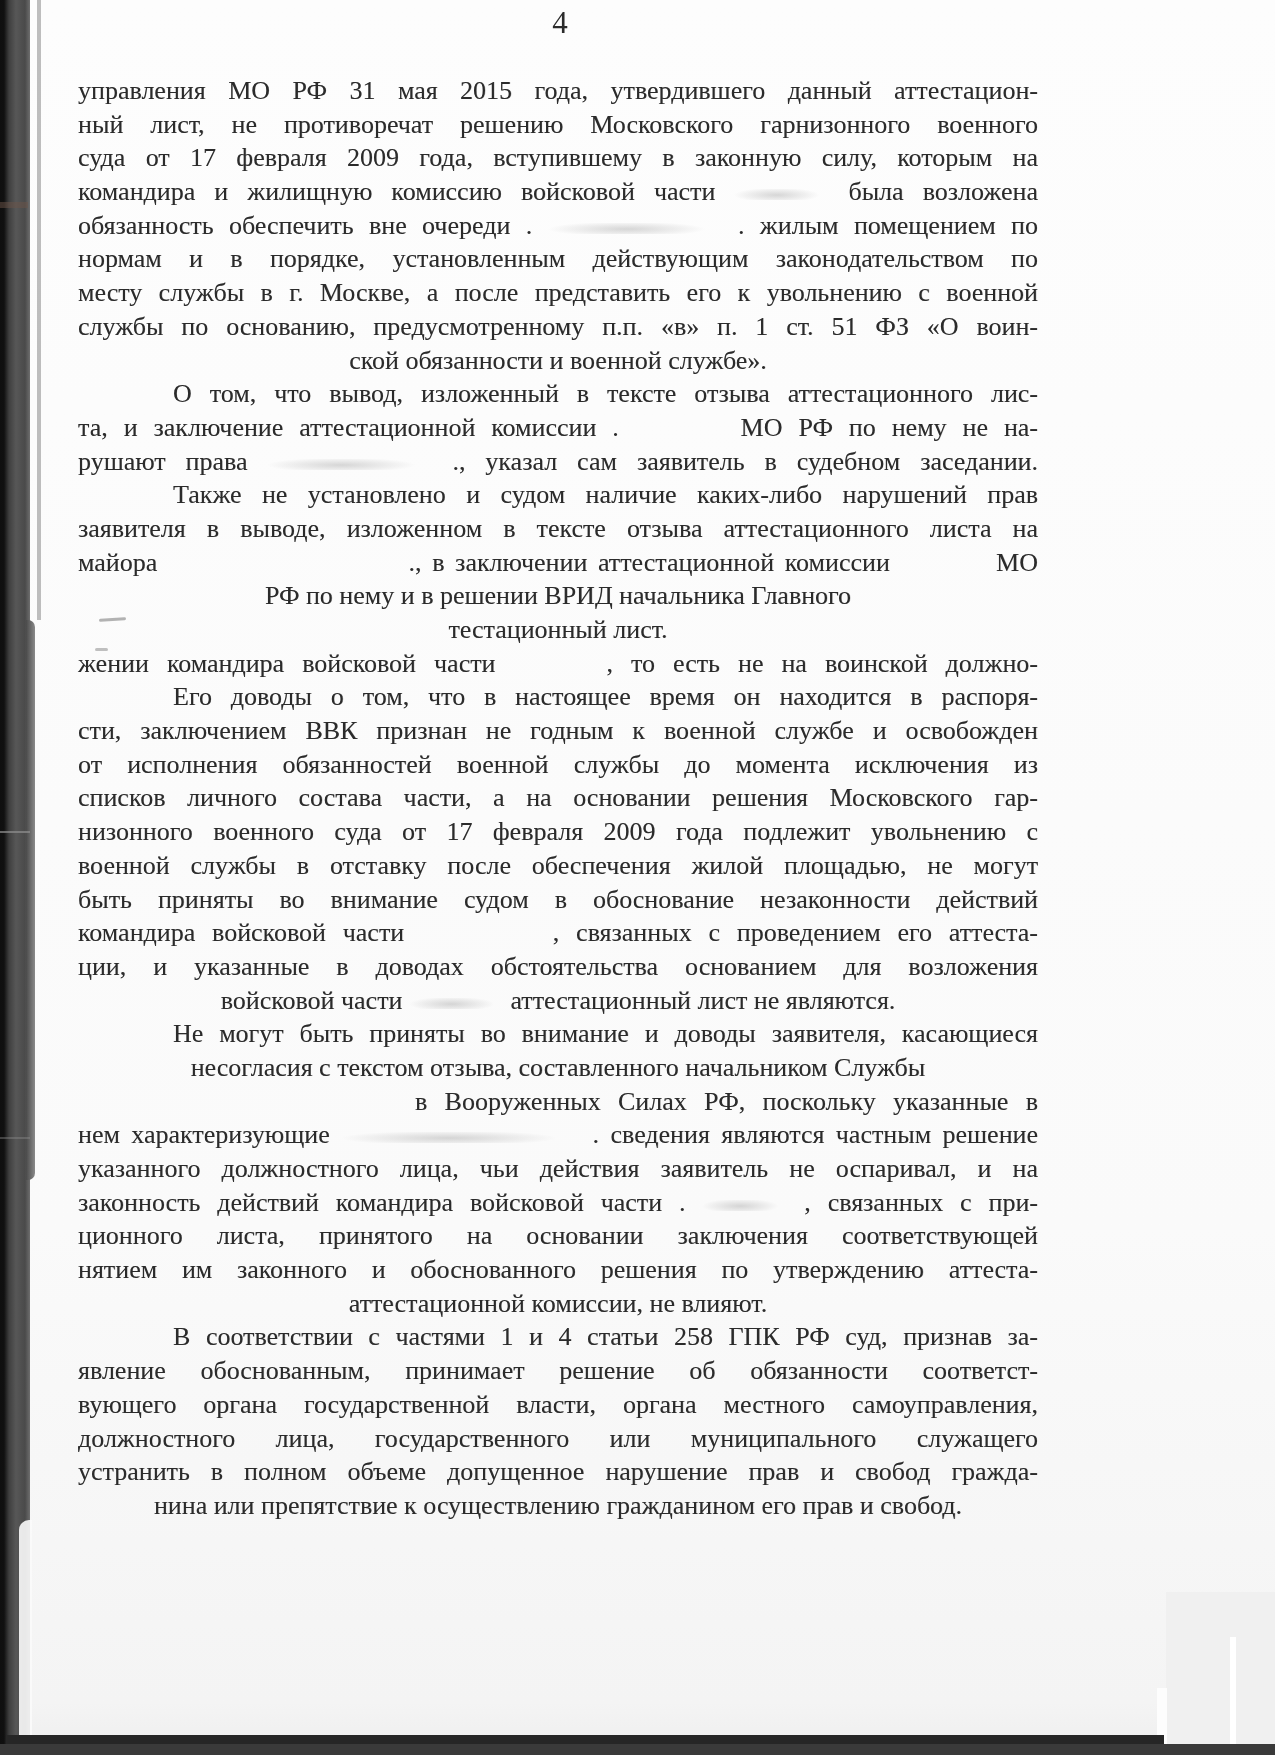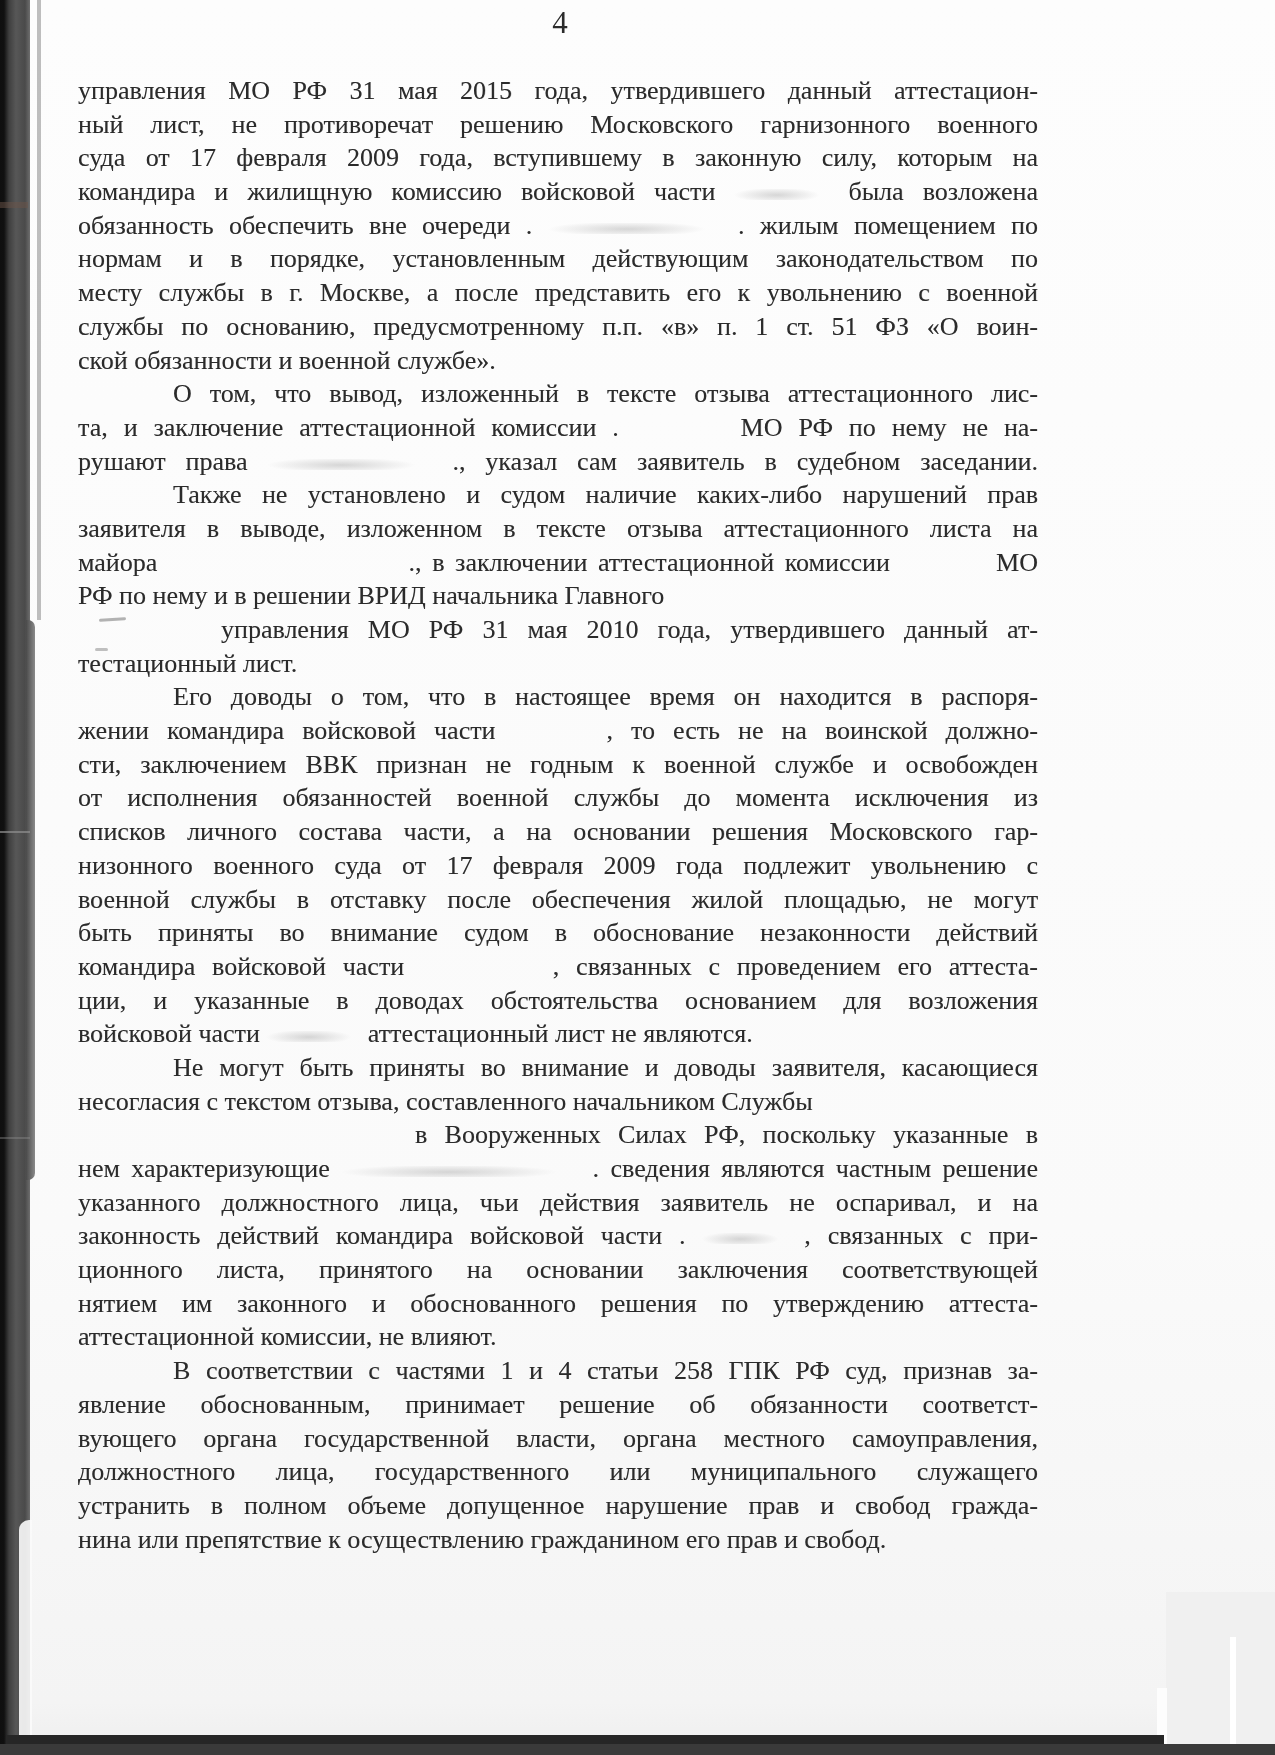--- a/index.html
+++ b/index.html
@@ -44,21 +44,21 @@
     text-align:center; font-size:31px; color:var(--text, #3a3a3a);
   }
 
   
   .text-block {
     position:absolute; left:78px; top:74px; width:960px;
     color:var(--text, #282828);
     font-size:26px;
     text-shadow:0.3px 0.3px 0.6px rgba(60,60,60,.35);
   }
-  .line { height:33.7px; line-height:33.7px; text-align:left; }
+  .line { height:33.7px; line-height:33.7px; text-align:center; }
   .line.just { text-align:justify; text-align-last:justify; }
   .gap { display:inline-block; height:11px; }
   .gap.sm {
     background:radial-gradient(ellipse 60% 90% at 45% 55%,
       rgba(125,125,125,.30), rgba(170,170,170,.13) 55%, rgba(0,0,0,0) 75%);
   }
 
   
   .mark1 { position:absolute; left:99px; top:618px; width:27px; height:3px; background:#9a9a9a; transform:rotate(-4deg); opacity:.75; border-radius:2px; }
   .mark2 { position:absolute; left:95px; top:648px; width:13px; height:3px; background:#a5a5a5; opacity:.7; border-radius:2px; }
@@ -80,24 +80,23 @@
       <div class="line just"><span>месту службы в г. Москве, а после представить его к увольнению с военной </span></div>
       <div class="line just"><span>службы по основанию, предусмотренному п.п. «в» п. 1 ст. 51 ФЗ «О воин- </span></div>
       <div class="line"><span>ской обязанности и военной службе». </span></div>
       <div class="line just" style="padding-left: 95px;"><span>О том, что вывод, изложенный в тексте отзыва аттестационного лис- </span></div>
       <div class="line just"><span>та, и заключение аттестационной комиссии . </span><span class="gap" style="width: 90px;"></span><span> МО РФ по нему не на- </span></div>
       <div class="line just"><span>рушают права </span><span class="gap sm" style="width: 165px;"></span><span> ., указал сам заявитель в судебном заседании. </span></div>
       <div class="line just" style="padding-left: 95px;"><span>Также не установлено и судом наличие каких-либо нарушений прав </span></div>
       <div class="line just"><span>заявителя в выводе, изложенном в тексте отзыва аттестационного листа на </span></div>
       <div class="line just"><span>майора </span><span class="gap" style="width: 230px;"></span><span> ., в заключении аттестационной комиссии </span><span class="gap" style="width: 85px;"></span><span> МО </span></div>
       <div class="line"><span>РФ по нему и в решении ВРИД начальника Главного </span></div>
-      <div class="line just" style="padding-left: 143px;"><span>управления МО РФ 31 мая 2010 года, утвердившего данный ат- </span></div>
       <div class="line"><span>тестационный лист. </span></div>
+      <div class="line just"><span>жении командира войсковой части </span><span class="gap" style="width: 75px;"></span><span> , то есть не на воинской должно- </span></div>
       <div class="line just" style="padding-left: 95px;"><span>Его доводы о том, что в настоящее время он находится в распоря- </span></div>
-      <div class="line just"><span>жении командира войсковой части </span><span class="gap" style="width: 75px;"></span><span> , то есть не на воинской должно- </span></div>
       <div class="line just"><span>сти, заключением ВВК признан не годным к военной службе и освобожден </span></div>
       <div class="line just"><span>от исполнения обязанностей военной службы до момента исключения из </span></div>
       <div class="line just"><span>списков личного состава части, а на основании решения Московского гар- </span></div>
       <div class="line just"><span>низонного военного суда от 17 февраля 2009 года подлежит увольнению с </span></div>
       <div class="line just"><span>военной службы в отставку после обеспечения жилой площадью, не могут </span></div>
       <div class="line just"><span>быть приняты во внимание судом в обоснование незаконности действий </span></div>
       <div class="line just"><span>командира войсковой части </span><span class="gap" style="width: 115px;"></span><span> , связанных с проведением его аттеста- </span></div>
       <div class="line just"><span>ции, и указанные в доводах обстоятельства основанием для возложения </span></div>
       <div class="line"><span>войсковой части </span><span class="gap sm" style="width: 95px;"></span><span> аттестационный лист не являются. </span></div>
       <div class="line just" style="padding-left: 95px;"><span>Не могут быть приняты во внимание и доводы заявителя, касающиеся </span></div>

